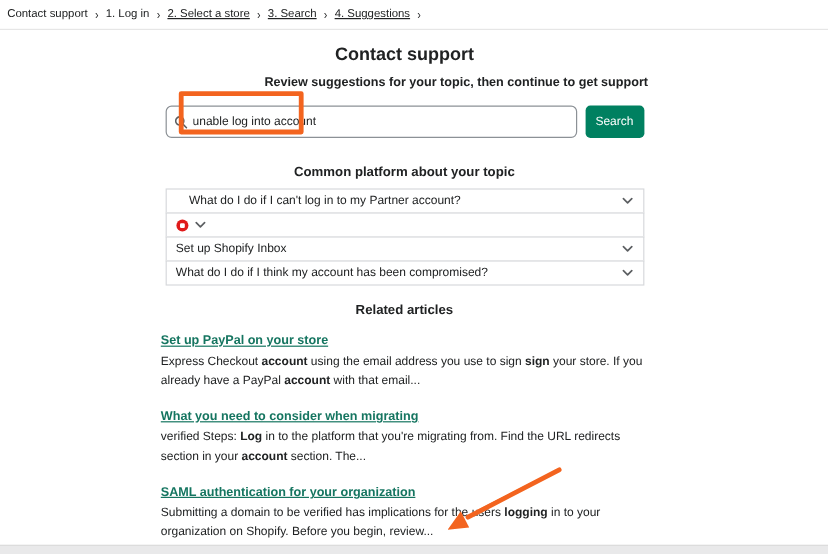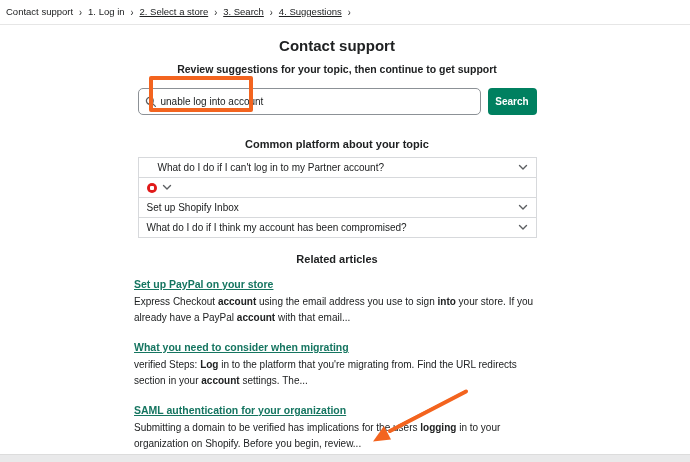--- a/index.html
+++ b/index.html
@@ -29,21 +29,21 @@
   
   .main-col { width: 406px; margin: 0 auto 0 134px; }
   .page-title {
     text-align: center;
     font-size: 15px;
     font-weight: 600;
     margin-top: 12px;
     color: #202223;
   }
   .page-subtitle {
-    text-align: center;
+    text-align: right;
     font-size: 10.5px;
     font-weight: 700;
     margin-top: 9px;
     color: #202223;
   }
 
   
   .search-row {
     display: flex;
     gap: 7px;
@@ -72,21 +72,21 @@
     background: transparent;
   }
   .magnifier { margin-top: 1px; }
   .btn-green {
     background: #008060;
     color: #ffffff;
     border: none;
     border-radius: 4px;
     font-family: "Liberation Sans", sans-serif;
     font-size: 10px;
-    font-weight: 700;
+    font-weight: 400;
     cursor: pointer;
   }
   .search-btn { width: 49px; height: 27px; }
 
   
   .annot-box {
     position: absolute;
     left: 149px;
     top: 76px;
     width: 104px;
@@ -239,25 +239,25 @@
             <path d="M1.5 1.5 L5 5 L8.5 1.5" fill="none" stroke="#5c5f62" stroke-width="1.4" stroke-linecap="round" stroke-linejoin="round"></path>
           </svg>
       </span>
     </div>
   </div>
 
   <h2 class="section-heading related-heading">Related articles</h2>
   <div class="articles">
     <div class="article">
       <a class="article-link">Set up PayPal on your store</a>
-      <div class="article-desc"><span>Express Checkout </span><b>account</b><span> using the email address you use to sign </span><b>into</b><span> your store. If you already have a PayPal </span><b>account</b><span> with that email...</span></div>
+      <div class="article-desc"><span>Express Checkout </span><b>account</b><span> using the email address you use to sign </span><b>sign</b><span> your store. If you already have a PayPal </span><b>account</b><span> with that email...</span></div>
     </div>
     <div class="article">
       <a class="article-link">What you need to consider when migrating</a>
-      <div class="article-desc"><span>verified Steps: </span><b>Log</b><span> in to the platform that you're migrating from. Find the URL redirects section in your </span><b>account</b><span> settings. The...</span></div>
+      <div class="article-desc"><span>verified Steps: </span><b>Log</b><span> in to the platform that you're migrating from. Find the URL redirects section in your </span><b>account</b><span> section. The...</span></div>
     </div>
     <div class="article">
       <a class="article-link">SAML authentication for your organization</a>
       <div class="article-desc"><span>Submitting a domain to be verified has implications for the users </span><b>logging</b><span> in to your organization on Shopify. Before you begin, review...</span></div>
     </div>
   </div>
 
 </div>
 
 <div class="annot-box"></div>

